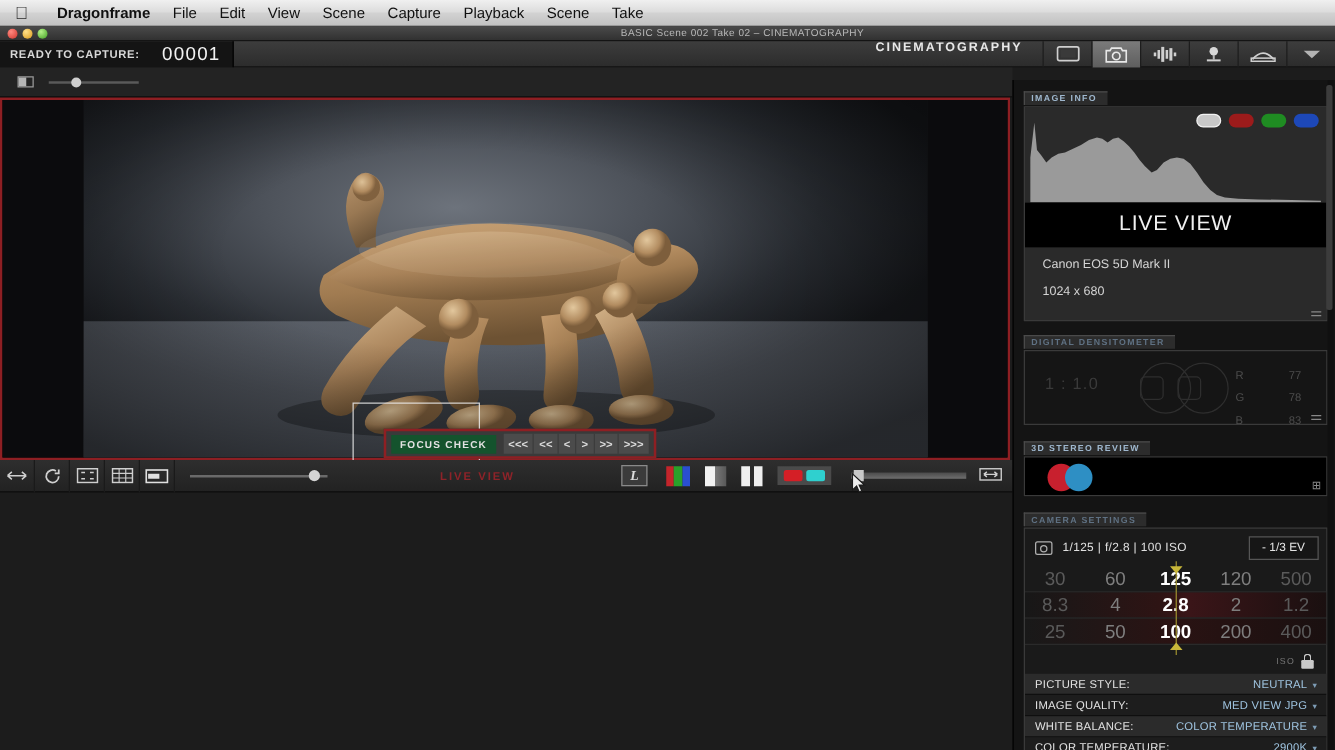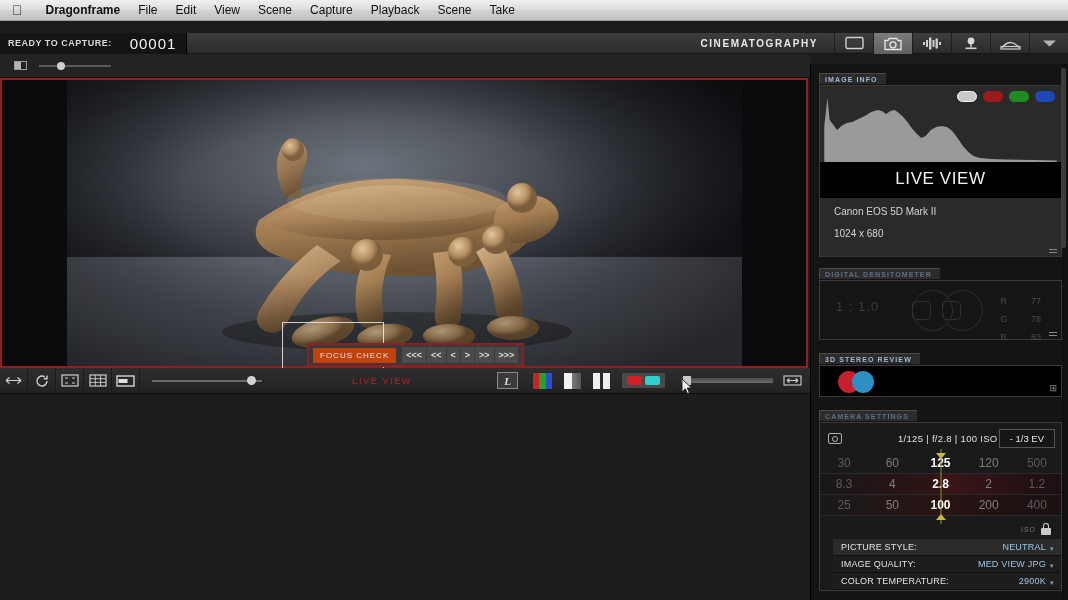--- a/index.html
+++ b/index.html
@@ -50,21 +50,21 @@
     border-bottom: 1px solid #151515;
     display: flex; align-items: center;
   }
   .capture-block {
     display: flex; align-items: center; height: 21px;
     background: #141414; border-right: 1px solid #000;
     padding: 0 10px 0 8px; min-width: 178px;
   }
   .ready-label { font-size: 9px; color: #d8d8d8; font-weight: bold; letter-spacing: .5px; text-align: center; }
   .frame-num { font-size: 15px; color: #f2f2f2; margin-left: 18px; letter-spacing: 1px; }
-  .status-right { margin-left: auto; display: flex; align-items: center; height: 21px; }
+  .status-right { margin-left: auto; display: flex; align-items: flex-start; height: 21px; }
   .mode-label {
     font-size: 10px; color: #e8e8e8; letter-spacing: 1.6px; font-weight: bold;
     padding: 0 16px;
   }
   .tb-btn {
     width: 39px; height: 21px; display: flex; align-items: center; justify-content: center;
     border-left: 1px solid #1d1d1d;
   }
   .tb-btn.active { background: linear-gradient(to bottom, #7b7b7b, #5e5e5e); }
   .tb-btn svg { display: block; }
@@ -110,22 +110,22 @@
     position: absolute; left: 280px; top: 242px; width: 102px; height: 60px;
     border: 1px solid rgba(235,235,235,.85);
   }
 
   .focuscheck-bar {
     position: absolute; left: 307px; top: 343px;
     display: flex; align-items: center; gap: 6px;
     background: #3a3a3a; border: 2px solid #8e1f23; padding: 2px 4px;
   }
   .fc-label {
-    font-size: 8px; font-weight: normal; letter-spacing: 1px; color: #e2e2e2;
-    background: #c2410c; padding: 3px 7px;
+    font-size: 8px; font-weight: bold; letter-spacing: 1px; color: #e2e2e2;
+    background: #14532d; padding: 3px 7px;
   }
   .fc-navs { display: flex; background: #4b4b4b; }
   .fc-nav {
     font-size: 9px; color: #dcdcdc; padding: 3px 4px; font-weight: bold;
     border-right: 1px solid #3c3c3c;
   }
   .fc-nav:last-child { border-right: 0; }
 
   
   .viewtoolbar {
@@ -223,50 +223,50 @@
   .dens-body { height: 60px; position: relative; background: #151515; }
   .dens-ratio {
     position: absolute; left: 16px; top: 18px; font-size: 13px; color: #3a3a3a; letter-spacing: 1px;
   }
   .dens-circles { position: absolute; left: 92px; top: 9px; }
   .dcirc { position: absolute; width: 41px; height: 41px; border: 1px solid #2e2e2e; border-radius: 50%; }
   .dcirc.inner { width: 19px; height: 19px; left: 11px; top: 11px; border-radius: 4px; }
   .dens-vals { position: absolute; right: 20px; top: 9px; }
   .dens-val { font-size: 9px; color: #4c4c4c; margin-bottom: 5px; }
   .dens-val b { font-weight: normal; display: inline-block; width: 14px; }
-  .dens-val span { margin-left: 14px; }
+  .dens-val span { margin-left: 26px; }
 
   
   .stereo-body { height: 32px; background: #000; position: relative; }
   .anag { position: absolute; left: 18px; top: 5px; }
   .anag i { position: absolute; width: 22px; height: 22px; border-radius: 50%; }
   .anag .r { background: #c8202e; left: 0; }
   .anag .b { background: #2e8fc4; left: 14px; }
   .expand-icon { position: absolute; right: 4px; bottom: 3px; color: #8a8a8a; font-size: 9px; }
 
   
   .cam-head { display: flex; align-items: center; padding: 6px 6px 5px 8px; }
   .cam-icon {
     width: 14px; height: 11px; border: 1px solid #b0b0b0; border-radius: 2px;
     display: flex; align-items: center; justify-content: center; margin-right: 8px;
   }
   .cam-icon i { width: 6px; height: 6px; border: 1px solid #b0b0b0; border-radius: 50%; }
-  .cam-exposure { font-size: 9.5px; color: #e0e0e0; letter-spacing: .3px; margin-left: 48px; }
+  .cam-exposure { font-size: 9.5px; color: #e0e0e0; letter-spacing: .3px; }
   .ev-box {
     margin-left: auto; border: 1px solid #555; background: #161616;
     padding: 3px 10px; font-size: 9.5px; color: #e4e4e4;
   }
   .dials { position: relative; padding: 0 0 4px; }
   .dial-row {
     position: relative; height: 21px; display: flex; align-items: center;
     justify-content: space-around; border-bottom: 1px solid #2a2a2a;
   }
   .dial-row.aperture { background: linear-gradient(to right, #171717 0%, #2e1414 45%, #3a1518 55%, #1a1010 100%); }
   .dial-row.iso { background: linear-gradient(to right, #191919 0%, #2a1313 48%, #1a1010 100%); }
-  .dial-v { font-size: 12px; color: #5a5a5a; flex: 1; text-align: center; }
+  .dial-v { font-size: 15px; color: #5a5a5a; flex: 1; text-align: center; }
   .dial-v.cur { color: #ffffff; font-weight: bold; }
   .dial-v.near { color: #7e7e7e; }
   .dial-center {
     position: absolute; left: 50%; top: -4px; bottom: -4px; width: 1px;
     background: #9a8c2e; z-index: 4; transform: translateX(-.5px);
   }
   .dial-arrow {
     position: absolute; left: 50%; width: 0; height: 0;
     border-left: 5px solid transparent; border-right: 5px solid transparent;
     transform: translateX(-5px); z-index: 5;
@@ -276,21 +276,21 @@
   .iso-lock { display: flex; align-items: center; justify-content: flex-end; padding: 3px 10px 4px 0; }
   .iso-txt { font-size: 7px; color: #777; letter-spacing: 1px; margin-right: 5px; }
   .lock { width: 10px; height: 12px; position: relative; }
   .lock i { position: absolute; bottom: 0; width: 10px; height: 7px; background: #c9c9c9; border-radius: 1px; }
   .lock u {
     position: absolute; top: 0; left: 2px; width: 6px; height: 6px;
     border: 1.5px solid #c9c9c9; border-bottom: 0; border-radius: 3px 3px 0 0;
   }
   .setting-row {
     display: flex; align-items: center; justify-content: space-between;
-    padding: 3px 6px 3px 8px; font-size: 9px; border-bottom: 1px solid #0f0f0f; margin-left: 13px;
+    padding: 3px 6px 3px 8px; font-size: 9px; border-bottom: 1px solid #0f0f0f;
   }
   .setting-row.odd { background: #2b2b2b; }
   .setting-row.even { background: #1d1d1d; }
   .set-key { color: #e2e2e2; letter-spacing: .2px; }
   .set-val { color: #9fc4e0; letter-spacing: .2px; display: flex; align-items: flex-end; gap: 3px; }
   .caret { font-size: 6px; color: #7d9cb5; }
   .scroll-rail { position: absolute; right: 1px; top: 0; width: 5px; height: 100%; background: #101010; }
   .scroll-thumb { position: absolute; right: 1px; width: 5px; background: #3c3c3c; border-radius: 2px; }
 </style>
 </head>
@@ -304,20 +304,28 @@
     <span class="menu-item">File</span>
     <span class="menu-item">Edit</span>
     <span class="menu-item">View</span>
     <span class="menu-item">Scene</span>
     <span class="menu-item">Capture</span>
     <span class="menu-item">Playback</span>
     <span class="menu-item">Scene</span>
     <span class="menu-item">Take</span>
   </div>
 
+  <div class="titlebar">
+    <div class="traffic">
+      <span class="dot red"></span>
+      <span class="dot yellow"></span>
+      <span class="dot green"></span>
+    </div>
+    <div class="win-title">BASIC  Scene 002  Take 02 – CINEMATOGRAPHY</div>
+  </div>
 
   <div class="statusbar">
     <div class="capture-block">
       <span class="ready-label">READY TO CAPTURE:</span>
       <span class="frame-num">00001</span>
     </div>
     <div class="status-right">
       <span class="mode-label">CINEMATOGRAPHY</span>
       <span class="tb-btn">
         <svg width="19" height="14" viewBox="0 0 19 14">
@@ -622,20 +630,27 @@
             <i class="caret">▼</i>
           </span>
         </div>
         <div class="setting-row even">
           <span class="set-key">IMAGE QUALITY:</span>
           <span class="set-val">
             <span>MED VIEW JPG</span>
             <i class="caret">▼</i>
           </span>
         </div>
+        <div class="setting-row odd">
+          <span class="set-key">WHITE BALANCE:</span>
+          <span class="set-val">
+            <span>COLOR TEMPERATURE</span>
+            <i class="caret">▼</i>
+          </span>
+        </div>
         <div class="setting-row even">
           <span class="set-key">COLOR TEMPERATURE:</span>
           <span class="set-val">
             <span>2900K</span>
             <i class="caret">▼</i>
           </span>
         </div>
 
       </div>
       

